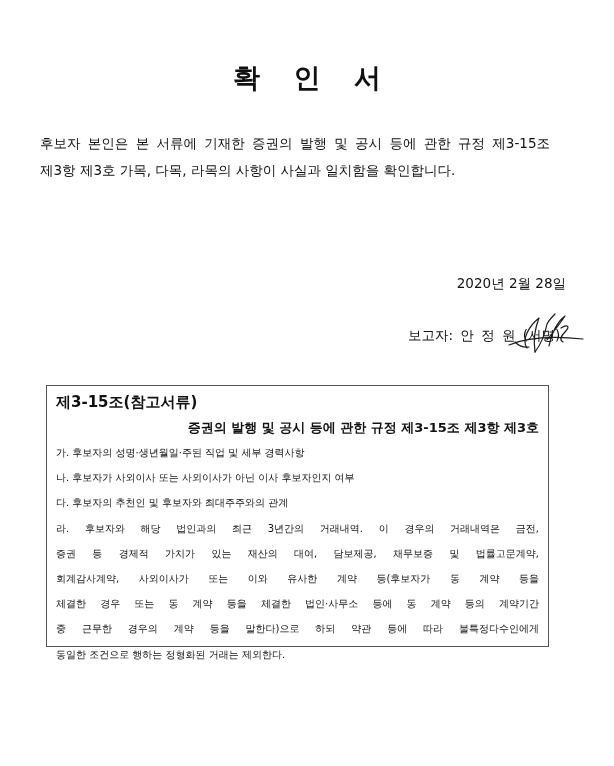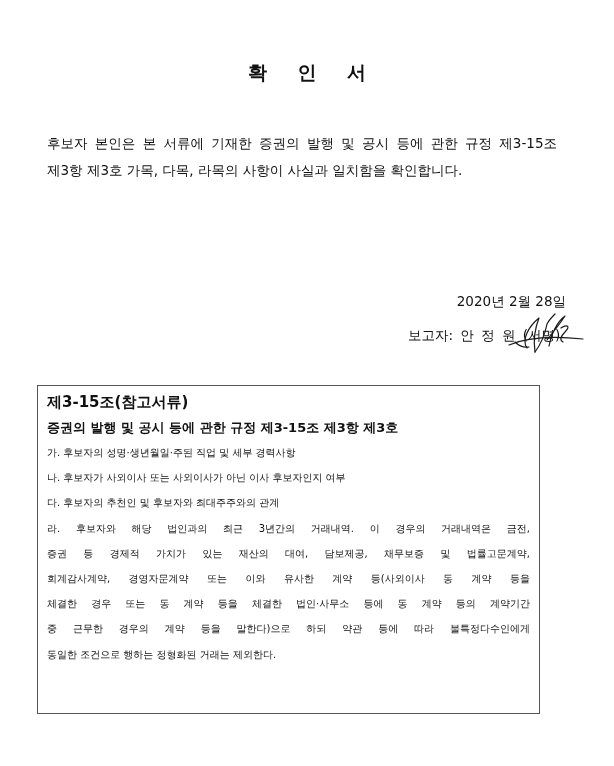--- a/index.html
+++ b/index.html
@@ -14,46 +14,46 @@
       overflow: hidden;
       font-family: "DejaVu Sans", "Liberation Sans", sans-serif;
       color: #111111;
     }
     .title {
       position: absolute;
       top: 60px;
       left: 0;
       width: 614px;
       text-align: center;
-      font-size: 19px;
+      font-size: 27px;
       font-weight: bold;
       letter-spacing: 12px;
       text-indent: 12px;
     }
     .statement {
       position: absolute;
       top: 130px;
-      left: 47px;
+      left: 40px;
       width: 510px;
       font-size: 13.5px;
       line-height: 27px;
     }
     .statement .line {
       display: block;
       white-space: nowrap;
       text-align: justify;
       text-align-last: justify;
       width: 100%;
     }
     .statement .line.last {
       text-align-last: left;
     }
     .date {
       position: absolute;
-      top: 293px;
+      top: 275px;
       right: 48px;
       font-size: 13.5px;
       white-space: nowrap;
     }
     .reporter {
       position: absolute;
       top: 327px;
       left: 408px;
       font-size: 13.5px;
       white-space: nowrap;
@@ -62,38 +62,39 @@
     .signature {
       position: absolute;
       top: 312px;
       left: 505px;
       width: 80px;
       height: 46px;
     }
     .ref-box {
       position: absolute;
       top: 385px;
-      left: 37px;
+      left: 46px;
       width: 503px;
-      height: 329px;
+      height: 262px;
       border: 1.5px solid #555555;
       box-sizing: border-box;
       padding: 4px 9px 0 9px;
     }
     .ref-box .heading {
       font-size: 15px;
       font-weight: bold;
       line-height: 25px;
       white-space: nowrap;
     }
     .ref-box .subheading {
       font-size: 13px;
       font-weight: bold;
       line-height: 25px;
       white-space: nowrap;
+      text-align: right;
     }
     .ref-box .item {
       font-size: 10px;
       line-height: 25.2px;
       white-space: nowrap;
     }
     .ref-box .item.justify {
       text-align: justify;
       text-align-last: justify;
     }
@@ -128,19 +129,19 @@
   </svg>
 
   <div class="ref-box">
     <div class="heading">제3-15조(참고서류)</div>
     <div class="subheading">증권의 발행 및 공시 등에 관한 규정 제3-15조 제3항 제3호</div>
     <div class="item">가. 후보자의 성명·생년월일·주된 직업 및 세부 경력사항</div>
     <div class="item">나. 후보자가 사외이사 또는 사외이사가 아닌 이사 후보자인지 여부</div>
     <div class="item">다. 후보자의 추천인 및 후보자와 최대주주와의 관계</div>
     <div class="item justify">라. 후보자와 해당 법인과의 최근 3년간의 거래내역. 이 경우의 거래내역은 금전,</div>
     <div class="item justify">증권 등 경제적 가치가 있는 재산의 대여, 담보제공, 채무보증 및 법률고문계약,</div>
-    <div class="item justify">회계감사계약, 경영자문계약 또는 이와 유사한 계약 등(사외이사 동 계약 등을</div>
+    <div class="item justify">회계감사계약, 사외이사가 또는 이와 유사한 계약 등(후보자가 동 계약 등을</div>
     <div class="item justify">체결한 경우 또는 동 계약 등을 체결한 법인·사무소 등에 동 계약 등의 계약기간</div>
     <div class="item justify">중 근무한 경우의 계약 등을 말한다)으로 하되 약관 등에 따라 불특정다수인에게</div>
     <div class="item">동일한 조건으로 행하는 정형화된 거래는 제외한다.</div>
   </div>
 
 </div>
 
 </body></html>

